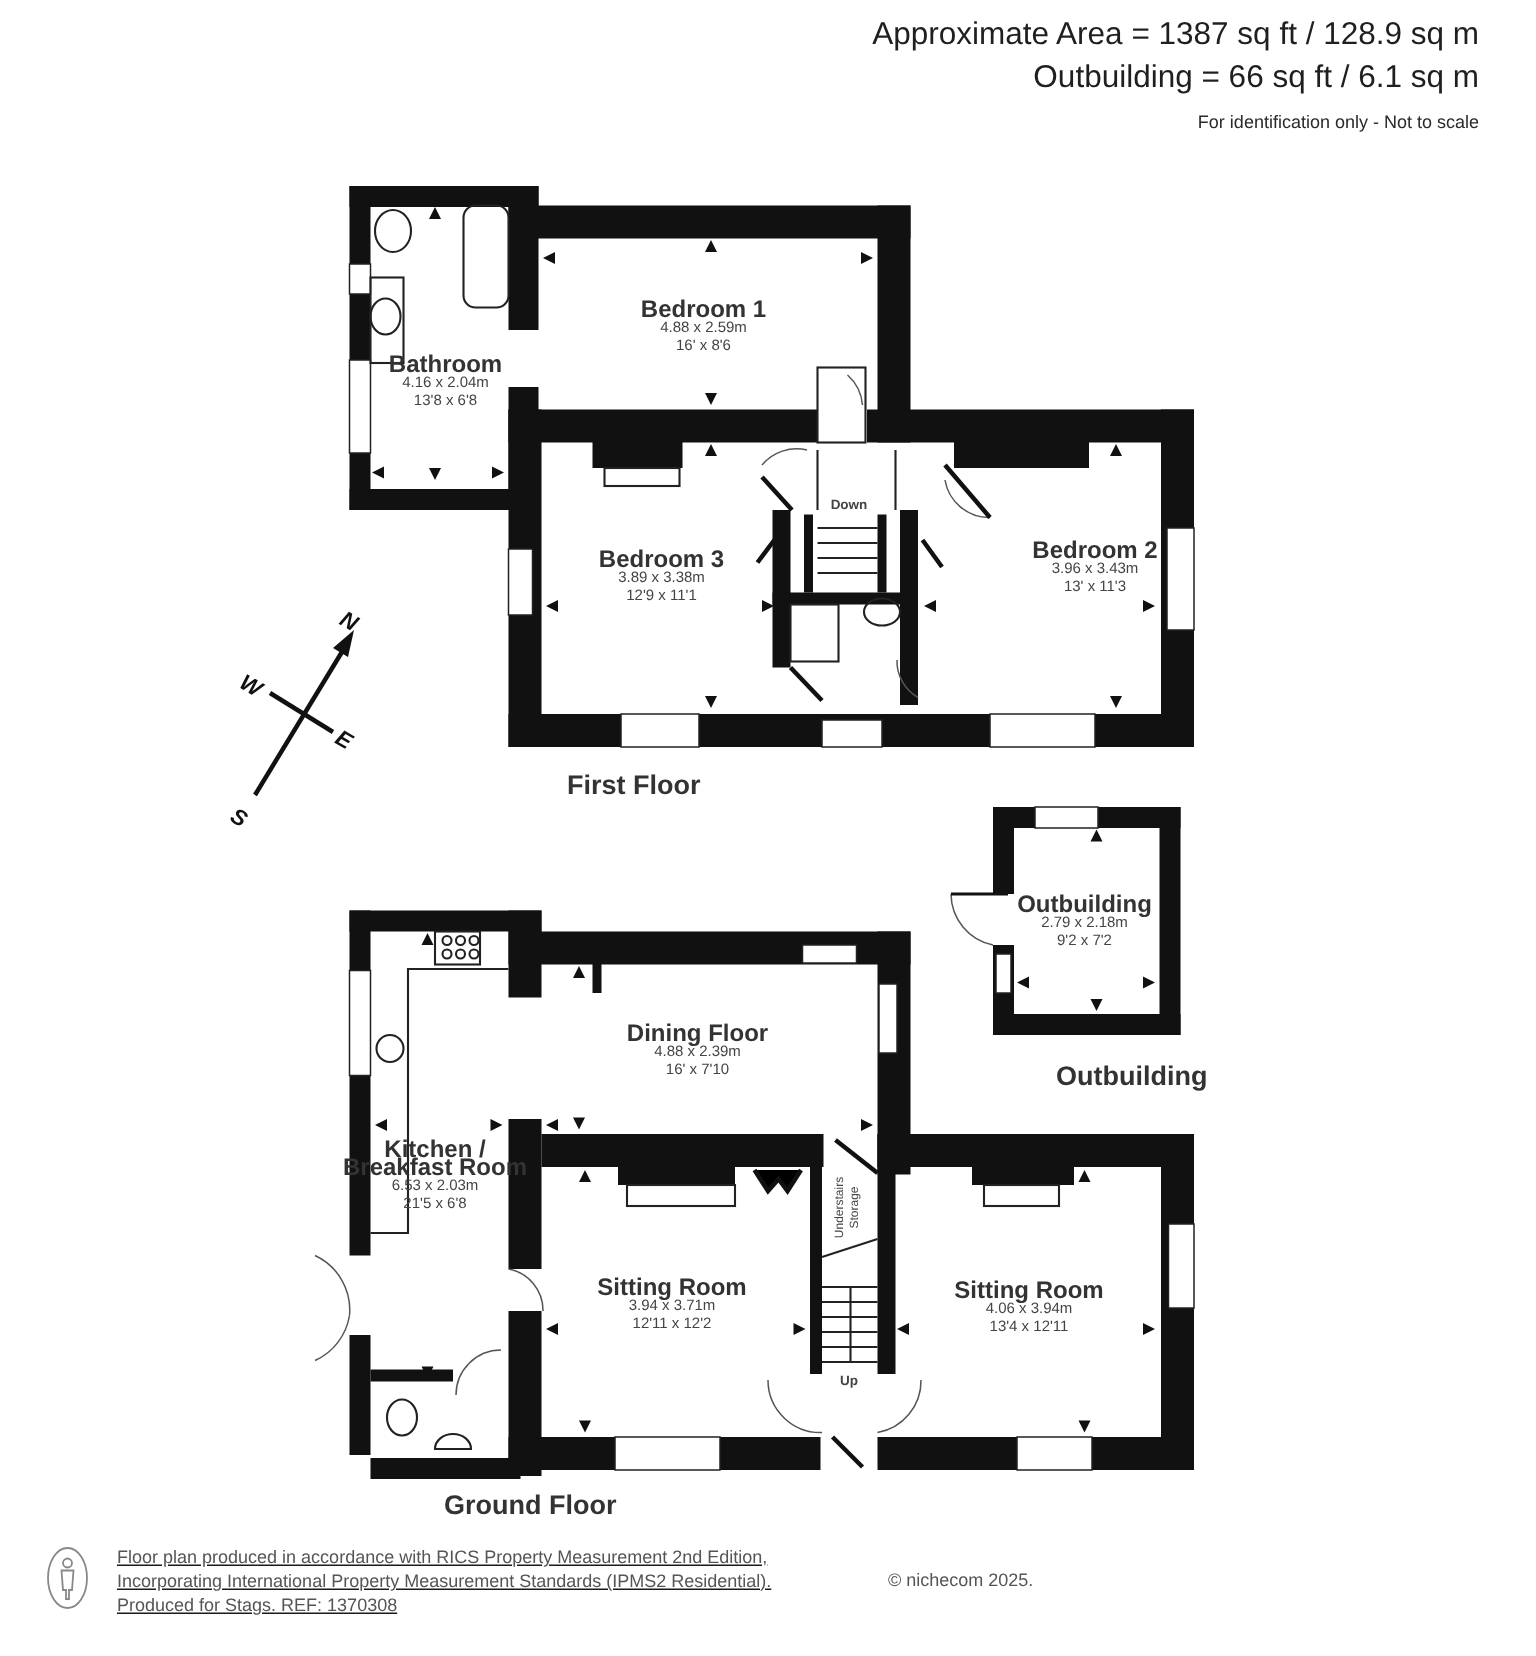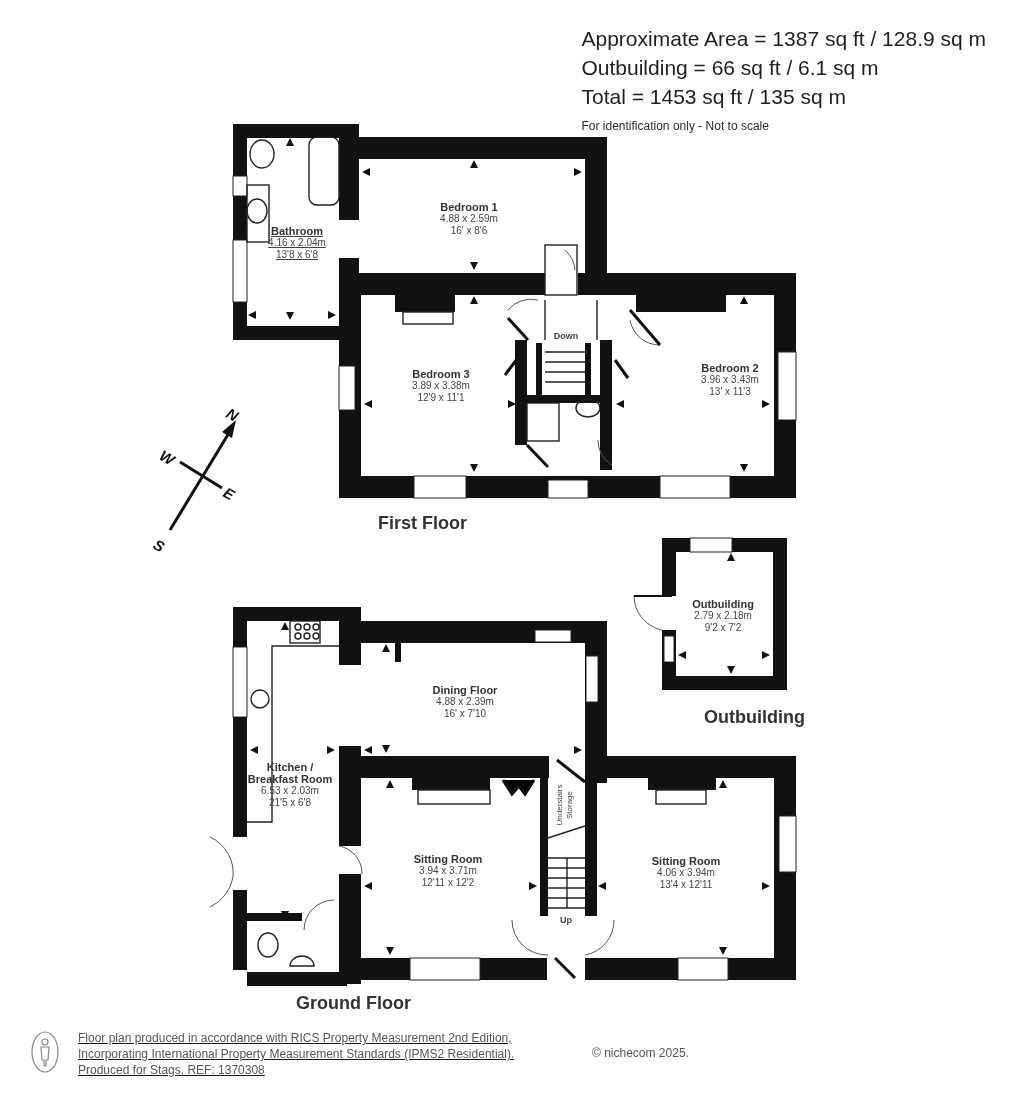--- a/index.html
+++ b/index.html
@@ -1,42 +1,41 @@
 <!DOCTYPE html>
 <html><head>
 <meta charset="utf-8">
 <style>
   html,body{margin:0;padding:0;background:#ffffff;}
   body{width:1024px;height:1104px;position:relative;overflow:hidden;font-family:"Liberation Sans",sans-serif;color:#1a1a1a;}
-  .hdr{position:absolute;right:38px;top:24px;}
+  .hdr{position:absolute;right:38px;top:8px;text-align:right;}
   .hdr .line{font-size:21px;line-height:29px;color:#1f1f1f;}
   .hdr .note{font-size:12px;line-height:22px;margin-top:4px;color:#2a2a2a;}
   svg.plan{position:absolute;left:0;top:0;}
   .wall{fill:#111111;}
   .thin{fill:none;stroke:#222;stroke-width:1.4;}
   .win{fill:#fff;stroke:#222;stroke-width:1;}
   .arc{fill:none;stroke:#555;stroke-width:1;}
   .door{stroke:#111;stroke-width:3;}
   .arr{fill:#111;}
   .lbl{position:absolute;text-align:center;font-size:10px;line-height:12px;color:#444;transform:translateX(-50%);white-space:nowrap;}
-  .lbl .name{font-weight:bold;color:#333;font-size:11px;}
+  .lbl .name{font-weight:bold;color:#333;font-size:16px;}
   .floor-title{position:absolute;font-weight:bold;font-size:18px;color:#333;margin-left:38px;}
   .compass-l{position:absolute;font-size:15px;font-weight:bold;font-style:italic;color:#111;}
   .footer{position:absolute;left:30px;top:1030px;display:flex;align-items:flex-start;text-decoration:underline;}
   .footer .txt{font-size:12px;line-height:16px;color:#555;margin-left:18px;}
   .footer .cr{font-size:12px;color:#555;position:absolute;left:562px;top:16px;white-space:nowrap;}
   .rot{position:absolute;font-size:8px;color:#444;transform:rotate(-90deg);transform-origin:center;text-align:center;line-height:10px;}
 </style>
 </head>
 <body>
 
 <div class="hdr">
   <div class="line">Approximate Area = 1387 sq ft / 128.9 sq m</div>
   <div class="line">Outbuilding = 66 sq ft / 6.1 sq m</div>
-  <div class="line">Total = 1453 sq ft / 135 sq m</div>
   <div class="note">For identification only - Not to scale</div>
 </div>
 
 <svg class="plan" width="1024" height="1104">
 
   <g>
 
     <rect class="wall" x="233" y="124" width="126" height="14"></rect>
     <rect class="wall" x="233" y="124" width="14" height="216"></rect>
     <rect class="wall" x="233" y="326" width="126" height="14"></rect>
@@ -238,21 +237,21 @@
 <div class="compass-l" style="left:227px;top:406px;transform:rotate(30deg);">N</div>
 <div class="compass-l" style="left:160px;top:449px;transform:rotate(30deg);">W</div>
 <div class="compass-l" style="left:224px;top:485px;transform:rotate(30deg);">E</div>
 <div class="compass-l" style="left:154px;top:537px;transform:rotate(30deg);">S</div>
 
 <div class="lbl" style="left:469px;top:201px;">
   <div class="name">Bedroom 1</div>
   <div>4.88 x 2.59m</div>
   <div>16' x 8'6</div>
 </div>
-<div class="lbl" style="left:297px;top:225px;text-decoration:underline;">
+<div class="lbl" style="left:297px;top:238px;">
   <div class="name">Bathroom</div>
   <div>4.16 x 2.04m</div>
   <div>13'8 x 6'8</div>
 </div>
 <div class="lbl" style="left:441px;top:368px;">
   <div class="name">Bedroom 3</div>
   <div>3.89 x 3.38m</div>
   <div>12'9 x 11'1</div>
 </div>
 <div class="lbl" style="left:694px;top:362px;margin-left:36px;">

